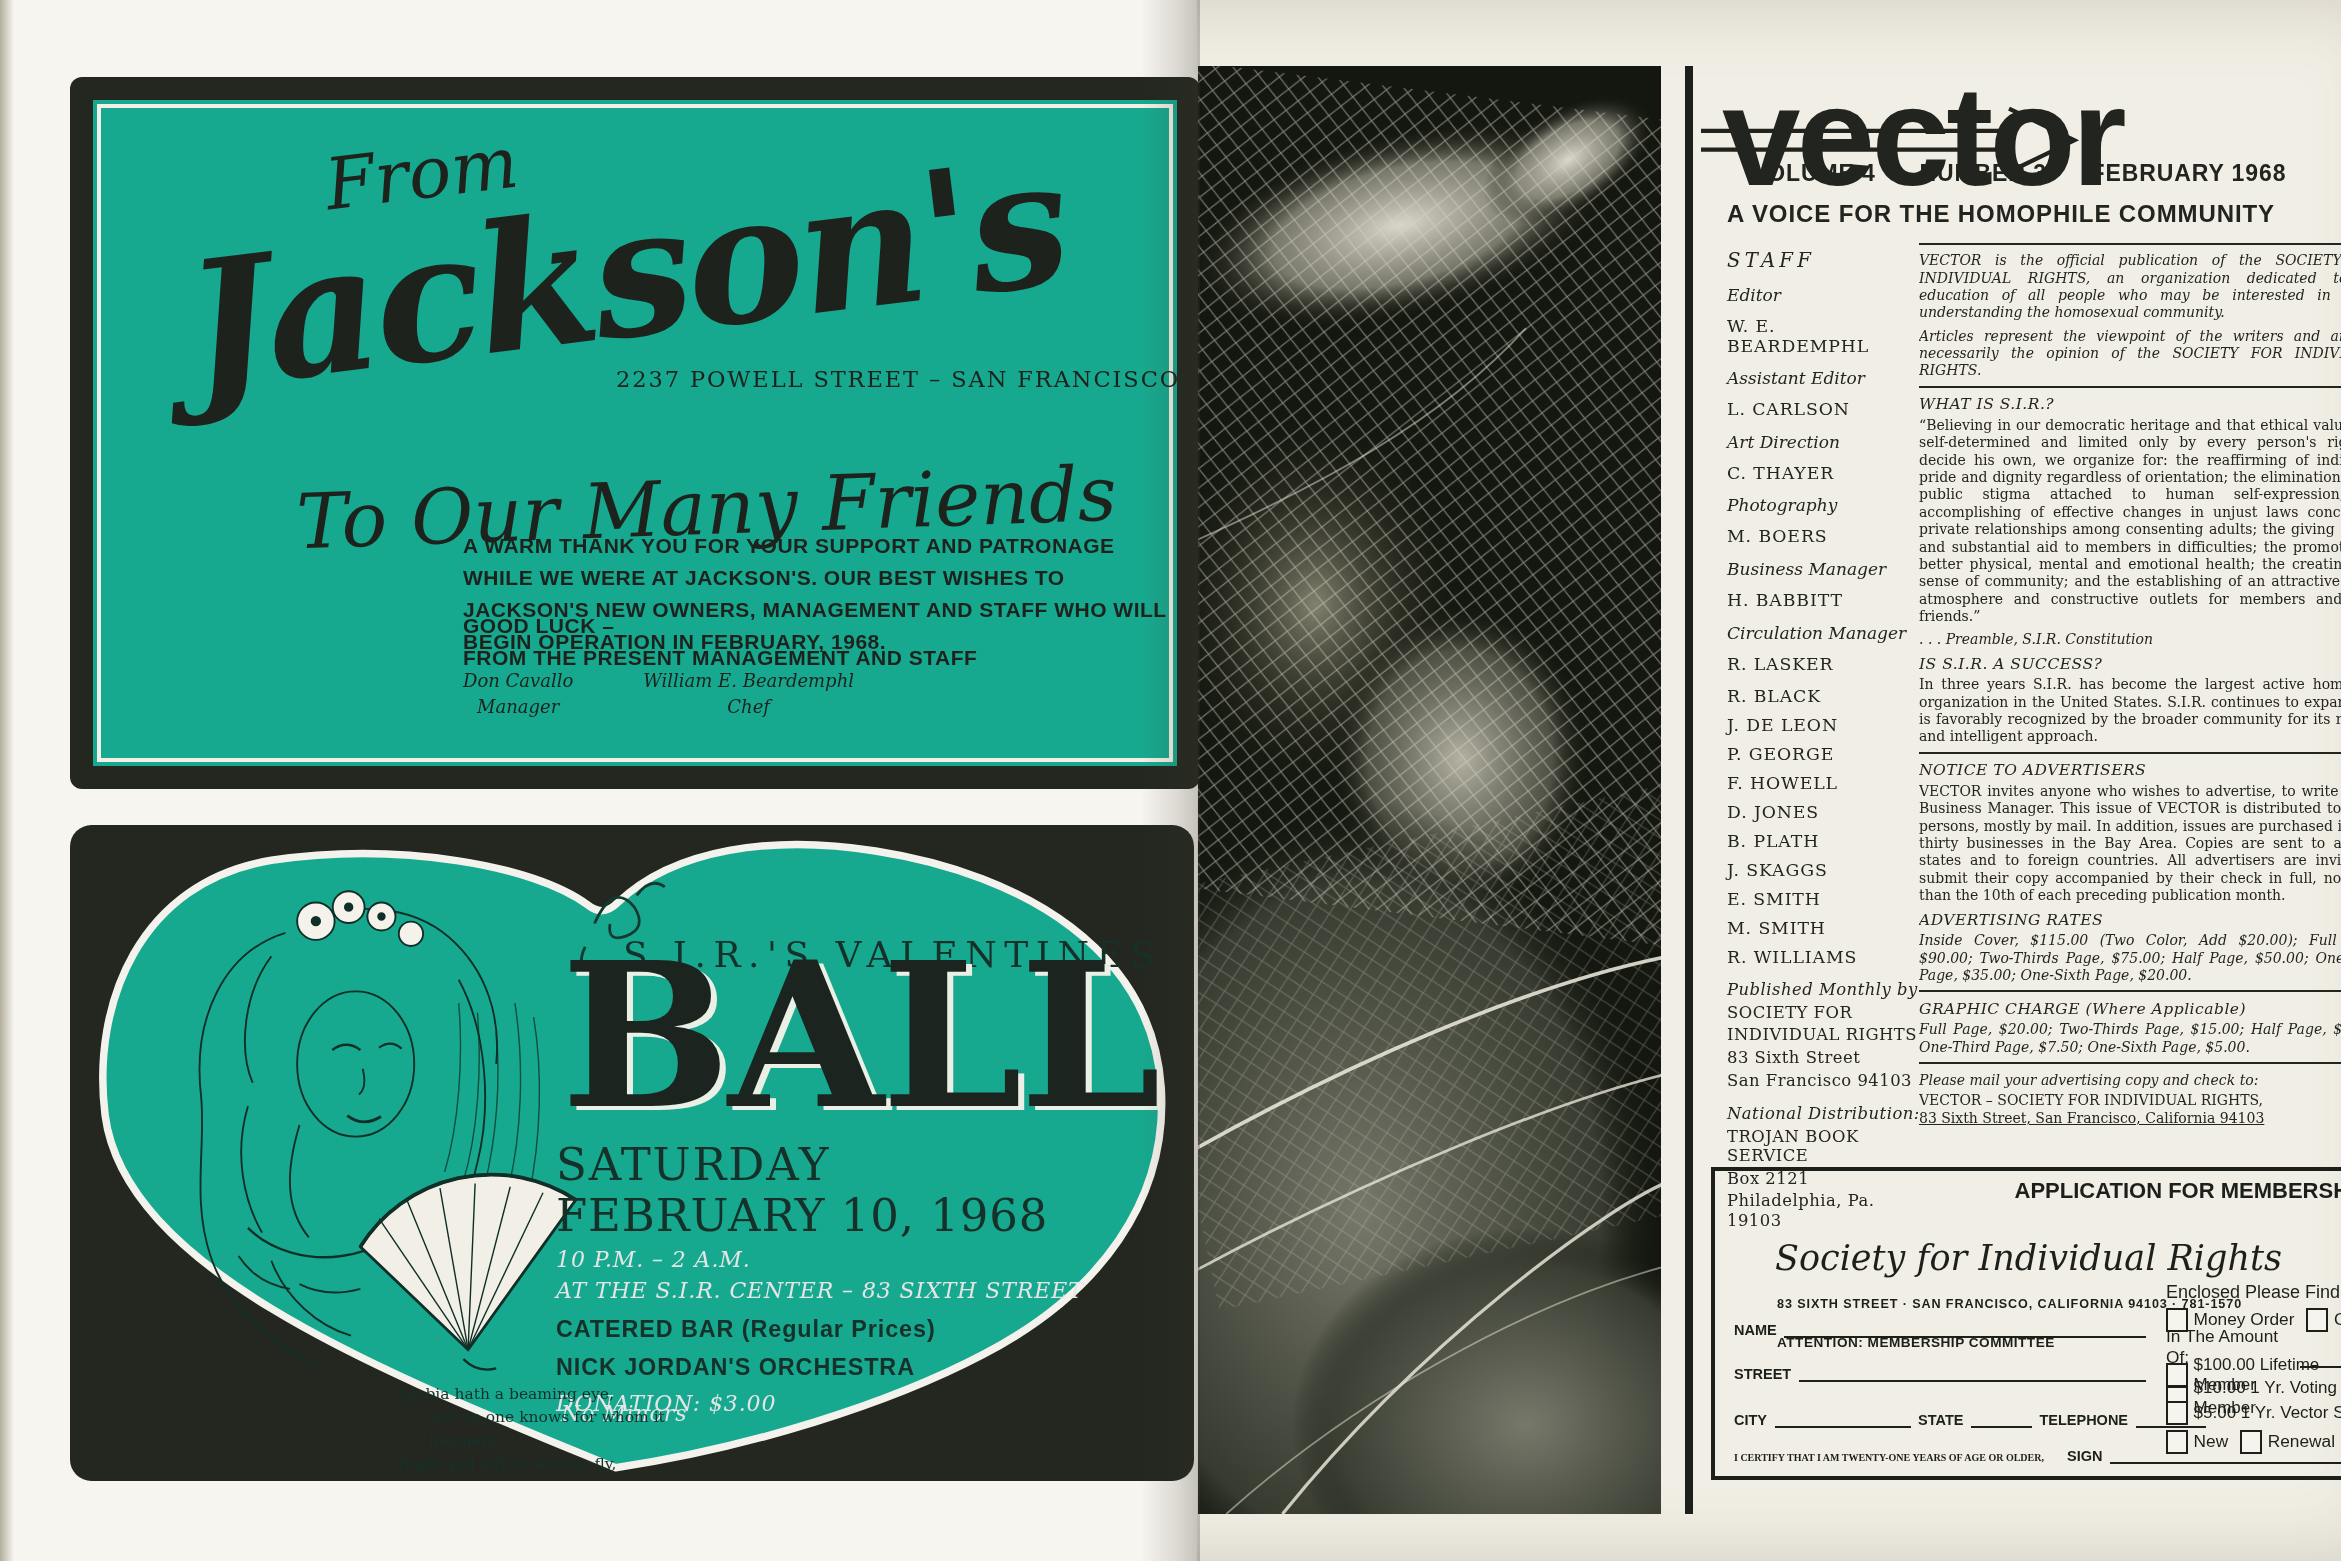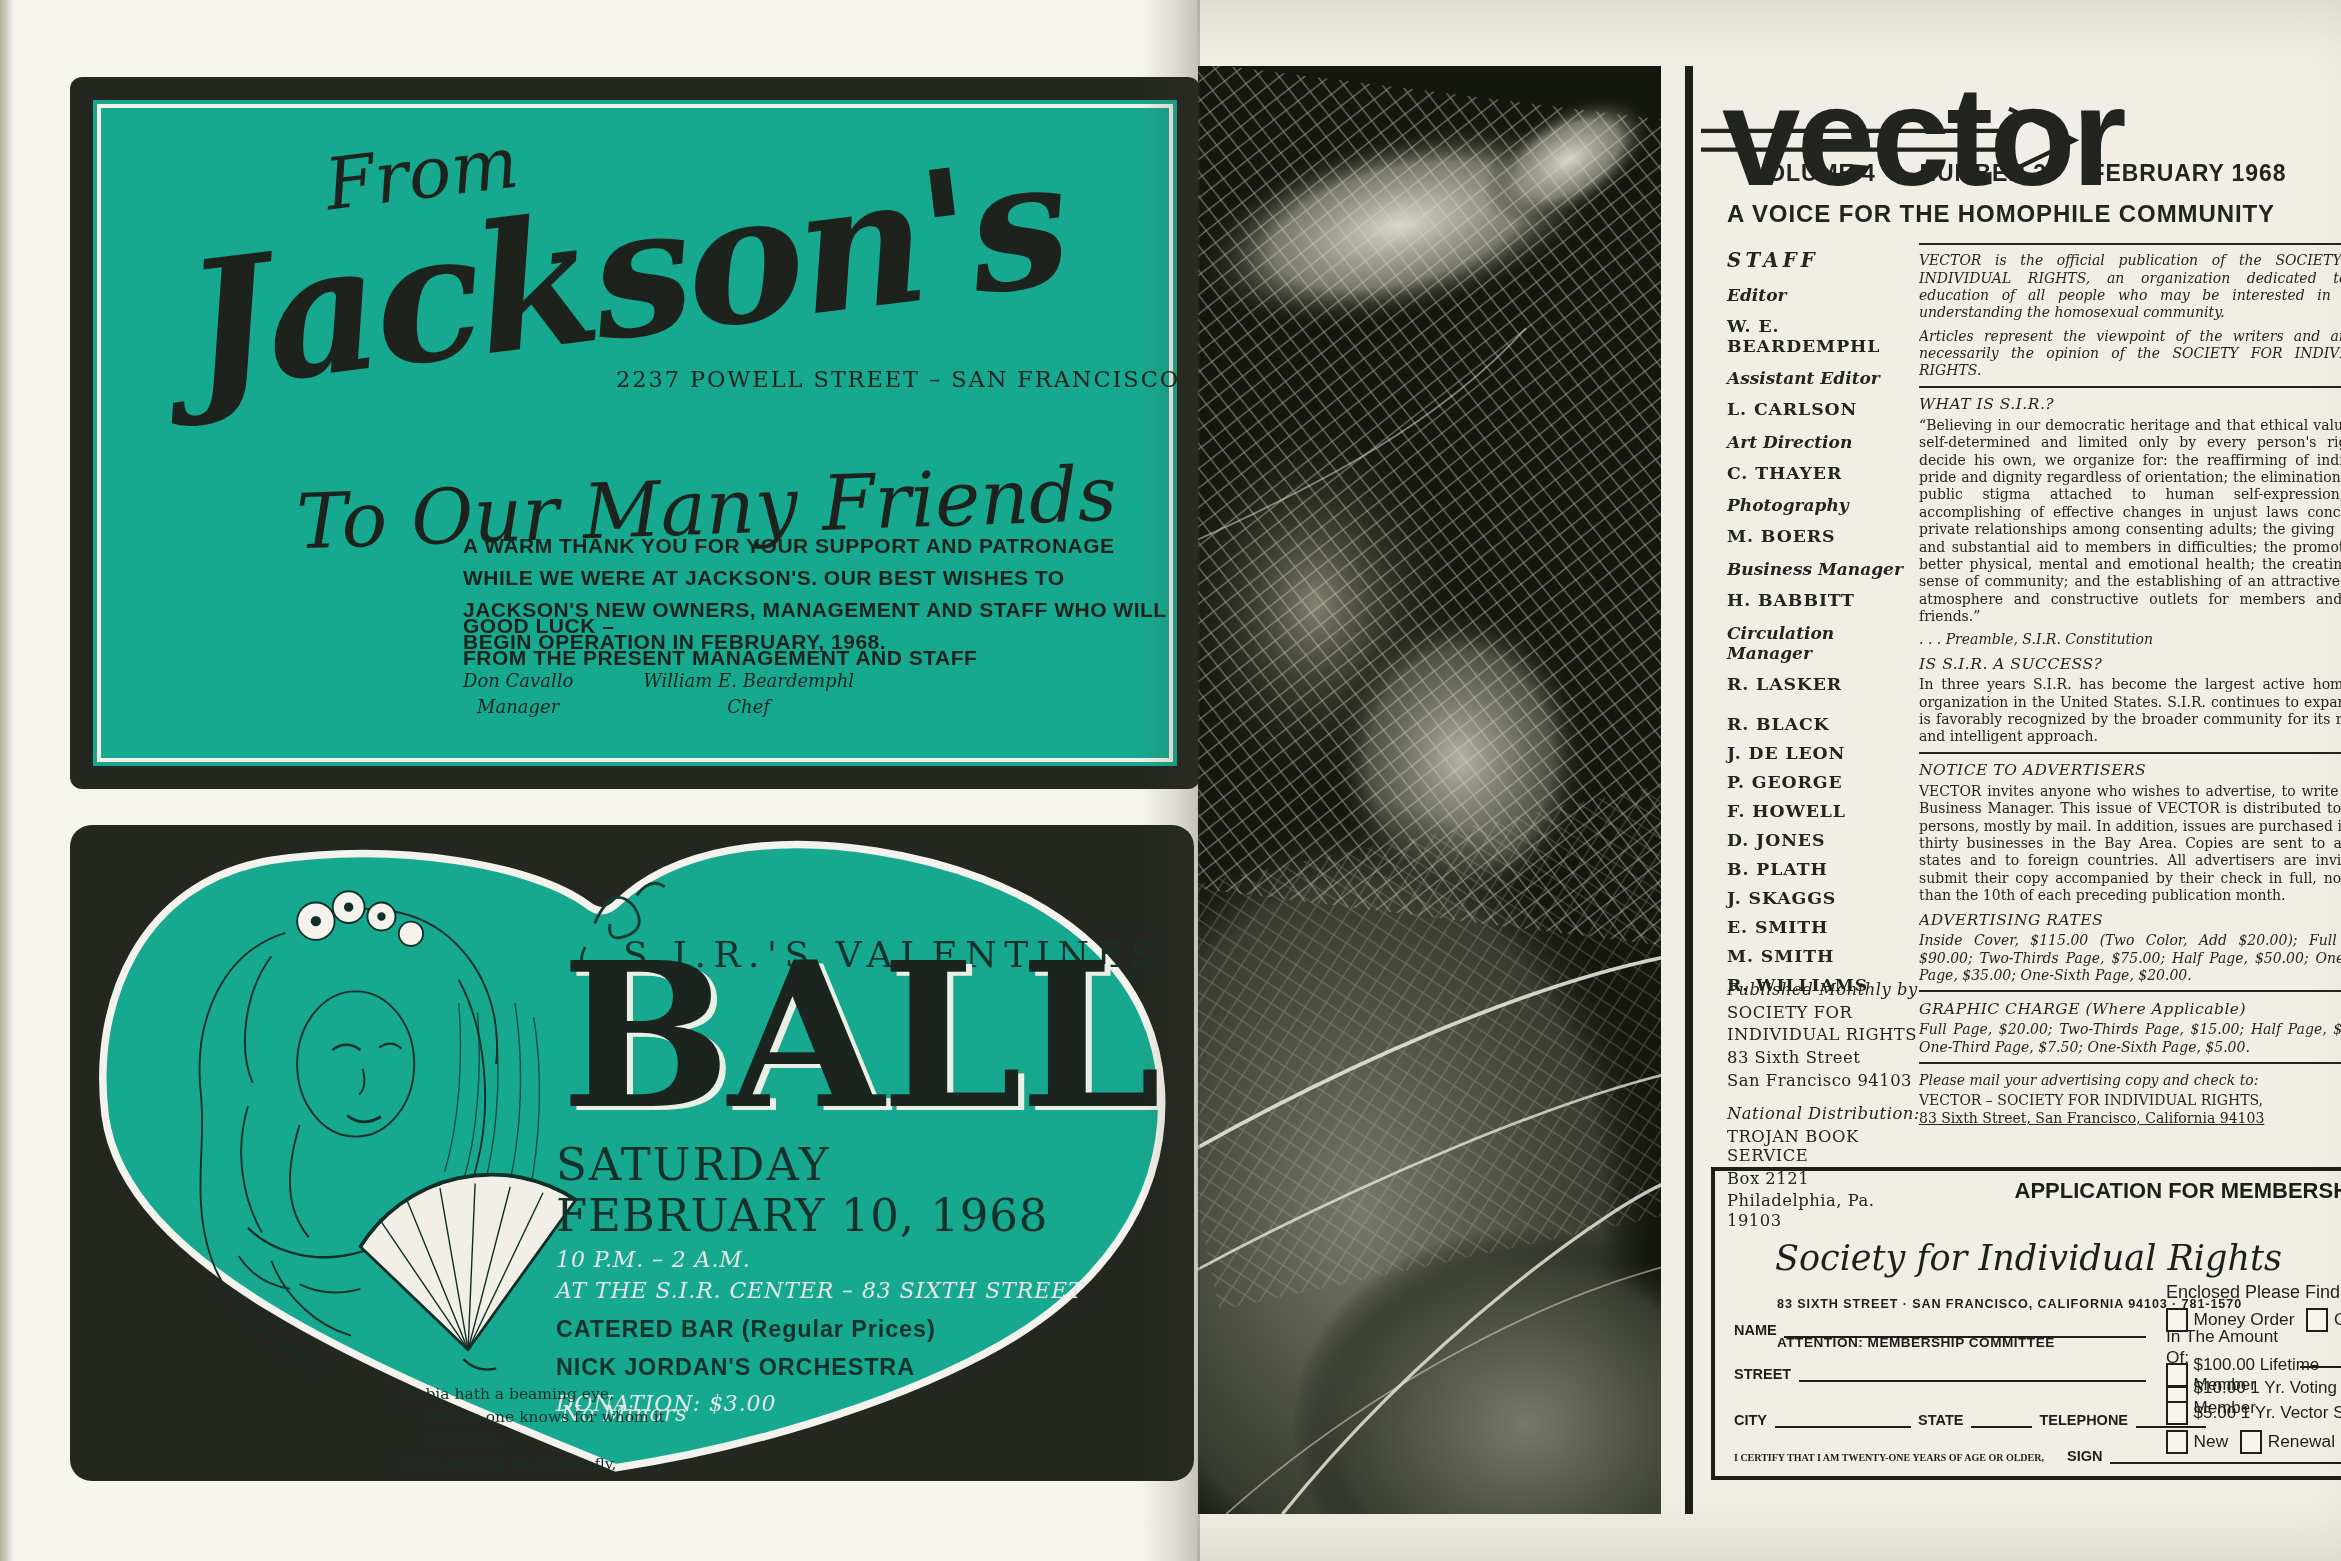--- a/index.html
+++ b/index.html
@@ -45,25 +45,25 @@
   .vrule{left:1685px;top:66px;width:7.5px;height:1448px;background:#1d201a;}
   
   .mast-arrow{left:1700px;top:102px;}
   .logo{left:1722px;top:66px;font-family:"Liberation Sans",sans-serif;font-weight:bold;font-size:141px;
         line-height:1;letter-spacing:-3.7px;color:#22251f;}
   .volume{left:1727px;top:160px;font-family:"Liberation Sans",sans-serif;font-weight:bold;font-size:23px;
           letter-spacing:0.9px;white-space:pre;color:#22251f;margin-left:24px;}
   .tagline{left:1727px;top:200px;font-family:"Liberation Sans",sans-serif;font-weight:bold;font-size:24px;
            letter-spacing:0.9px;color:#22251f;}
   
-  .staff{left:1727px;top:249px;width:190px;color:#23251f;font-weight:bold;}
+  .staff{left:1727px;top:249px;width:190px;color:#23251f;}
   .staff-h{font-style:italic;font-size:19.7px;letter-spacing:4.2px;}
   .role-t{font-style:italic;font-size:17px;margin-top:12.6px;}
   .role-n{font-size:17.3px;letter-spacing:0.9px;margin-top:11px;}
-  .members{margin-top:20px;}
+  .members{margin-top:12px;}
   .member{font-size:17.3px;letter-spacing:0.9px;margin-top:9px;}
   .publisher{left:1727px;top:980px;width:201px;font-size:16.4px;line-height:1.18;color:#23251f;}
   .pub-it{font-style:italic;}
   .publisher div{margin-bottom:3.3px;letter-spacing:0.5px;}
   .pub-gap{height:7.5px;}
   
   .rcol{left:1919px;top:240px;width:468px;height:925px;overflow:hidden;color:#23251f;}
   .rcol p{margin:0 0 6px;font-size:14px;line-height:1.24;text-align:justify;}
   .rcol p.it{font-style:italic;}
   .rcol h3{font-style:italic;font-weight:normal;font-size:15.5px;margin:4.7px 0 3.7px;letter-spacing:0.5px;}

